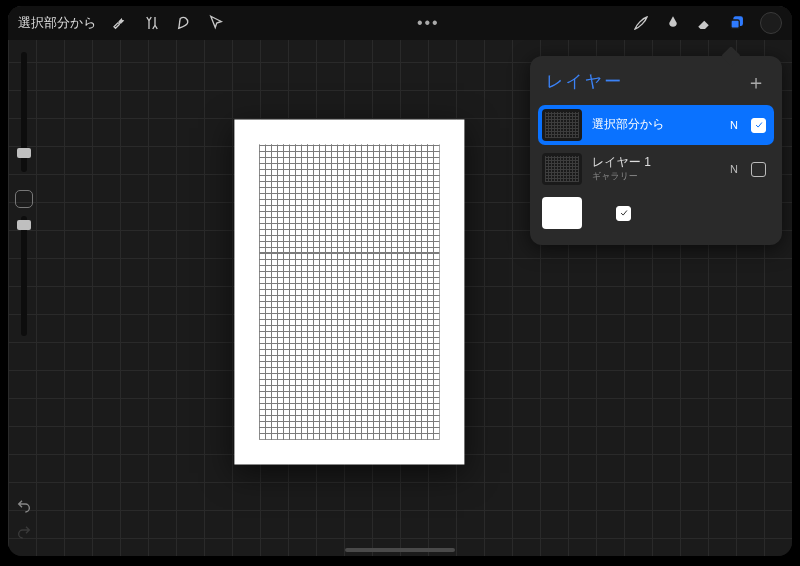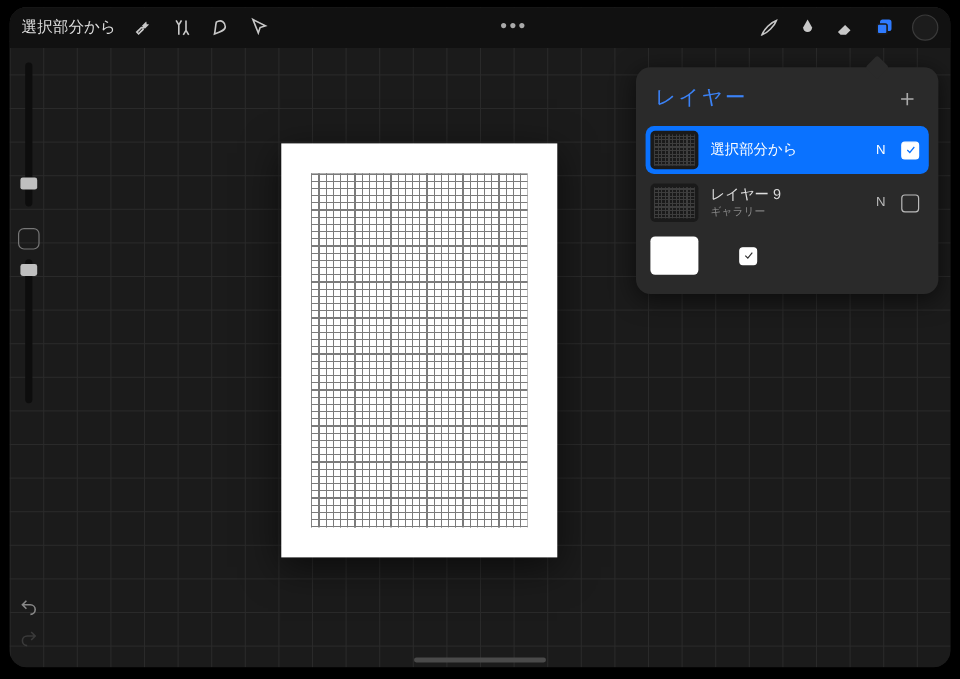--- a/index.html
+++ b/index.html
@@ -179,21 +179,21 @@
       <span class="ly-check checked blue">
         <svg viewBox="0 0 24 24">
             <path d="M5 12l5 5 9-11"></path>
           </svg>
       </span>
     </div>
 
     <div class="layer-row">
       <div class="ly-thumb pattern"></div>
       <div class="ly-text">
-        <span class="ly-name">レイヤー 9</span>
+        <span class="ly-name">レイヤー 1</span>
         <span class="ly-sub">ギャラリー</span>
       </div>
       <span class="ly-blend">N</span>
       <span class="ly-check"></span>
     </div>
 
     <div class="layer-row">
       <div class="ly-thumb white"></div>
       <span class="ly-blend"></span>
       <span class="ly-check checked">

